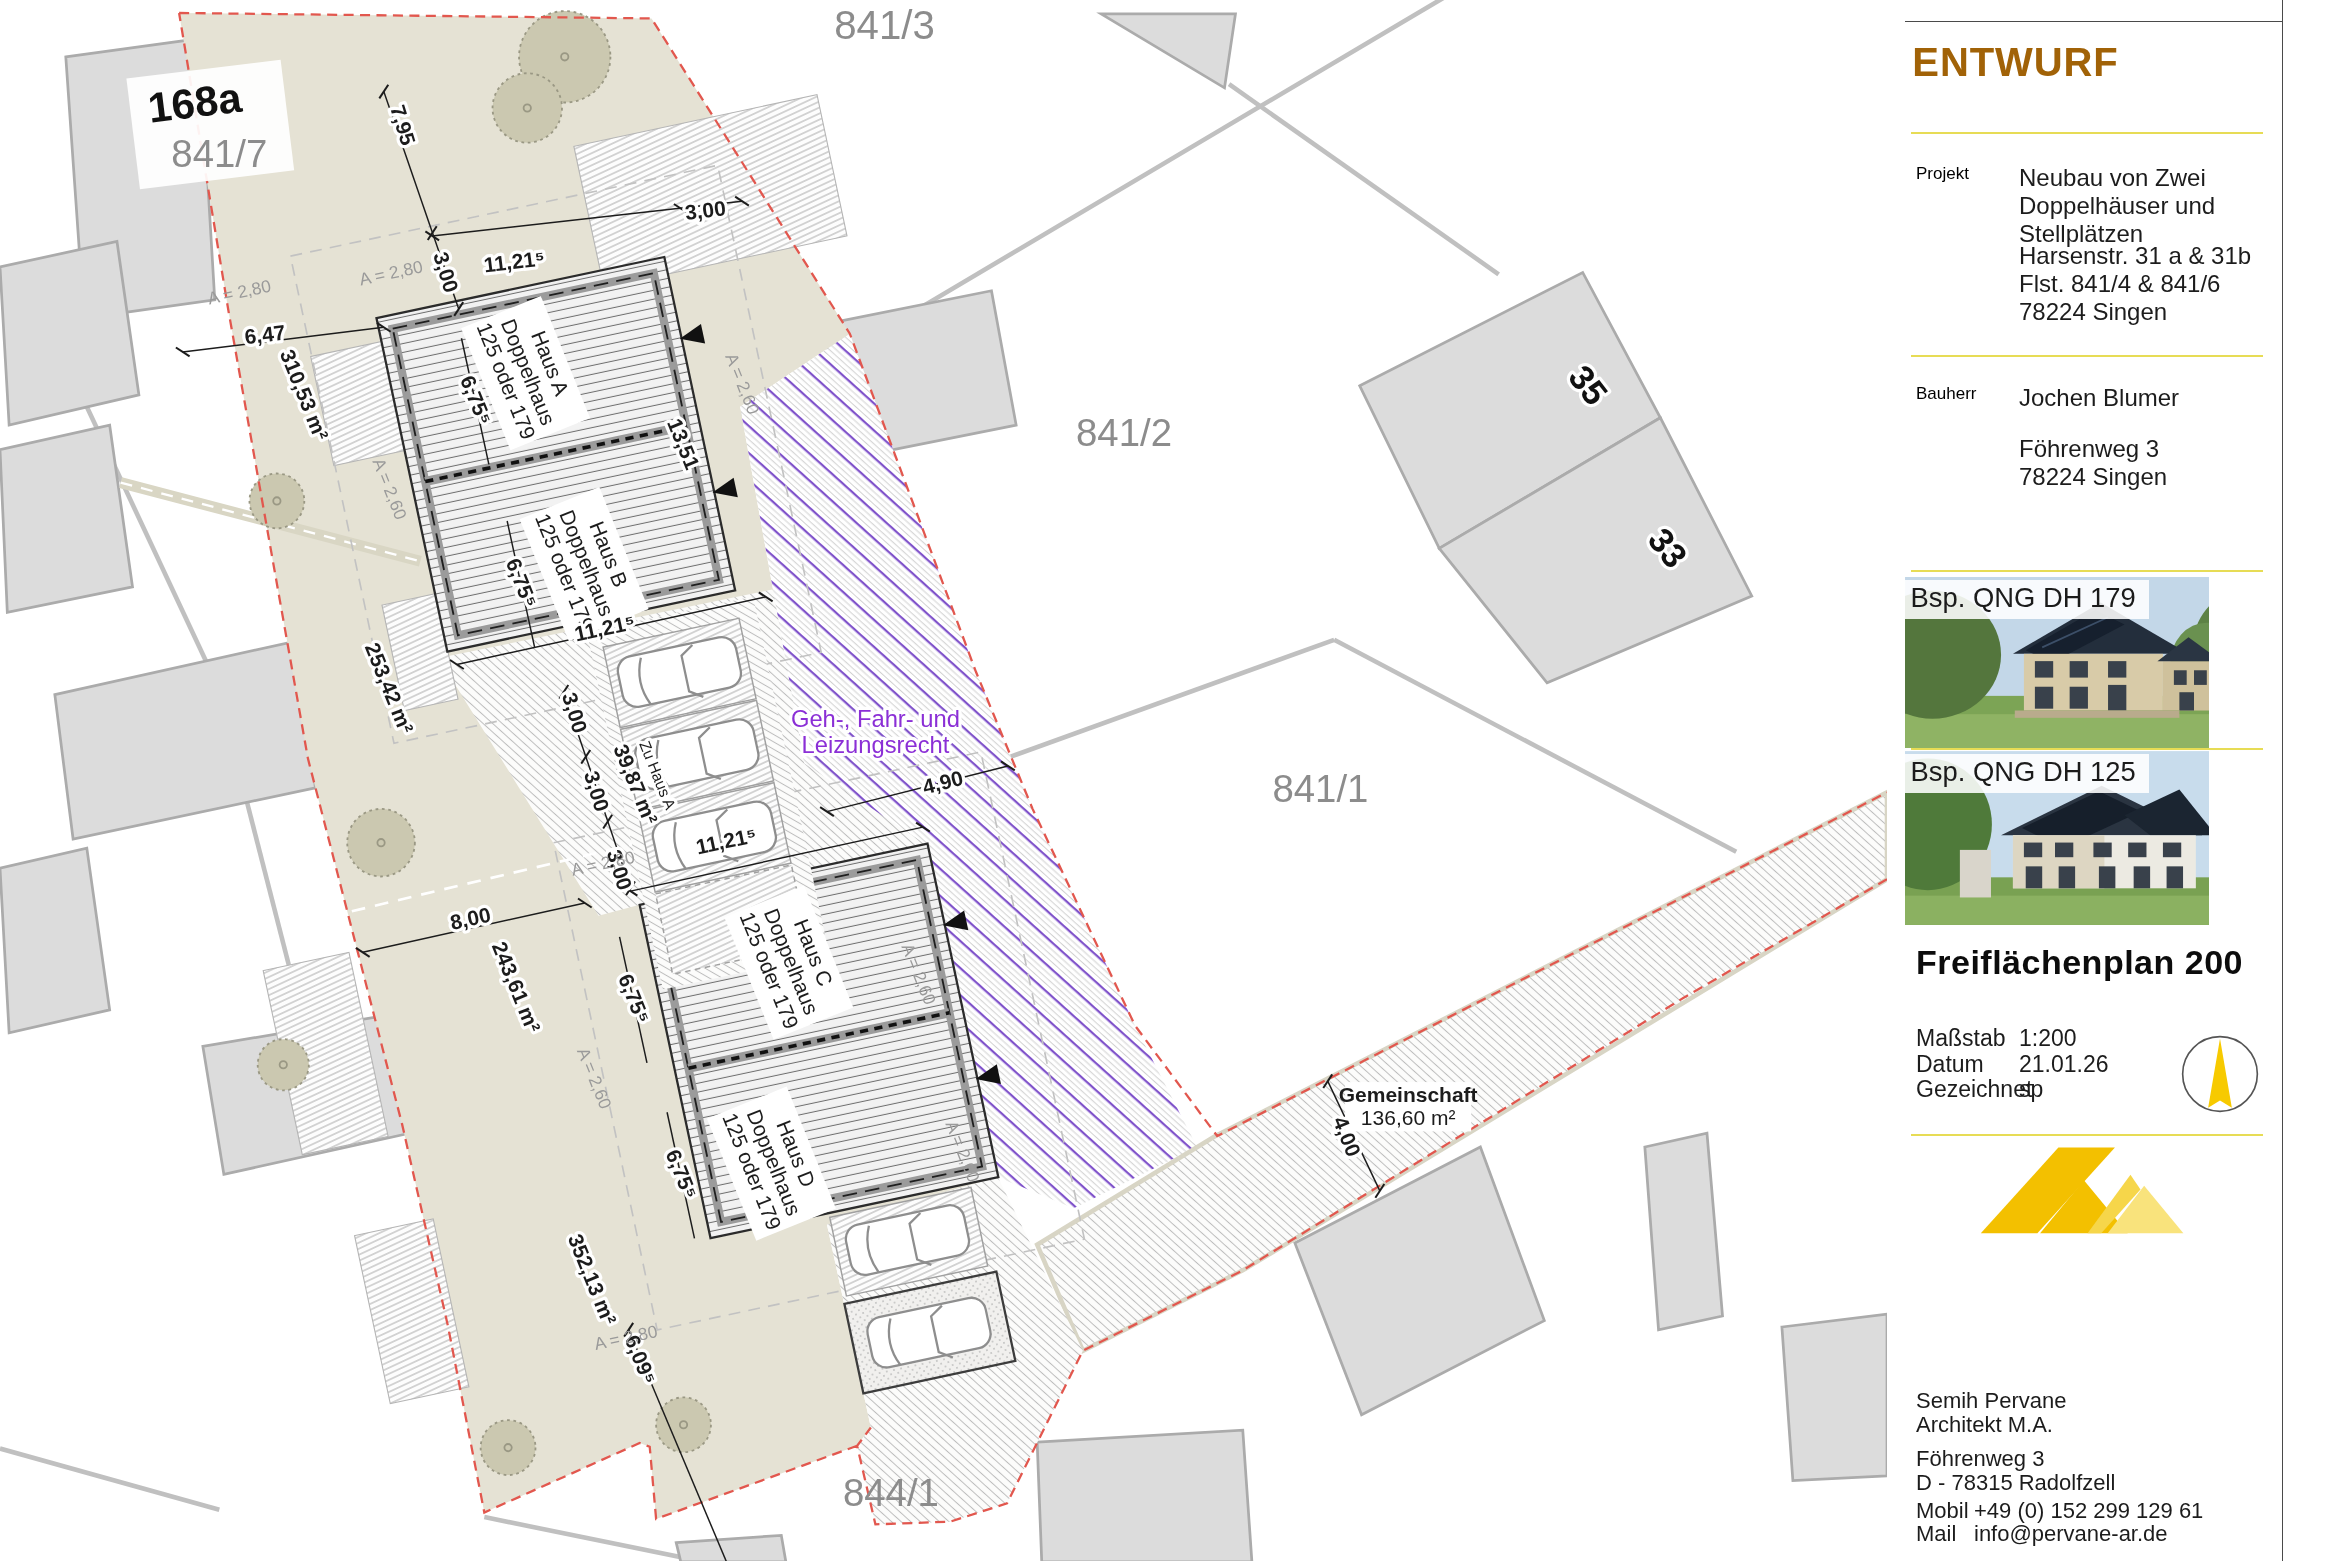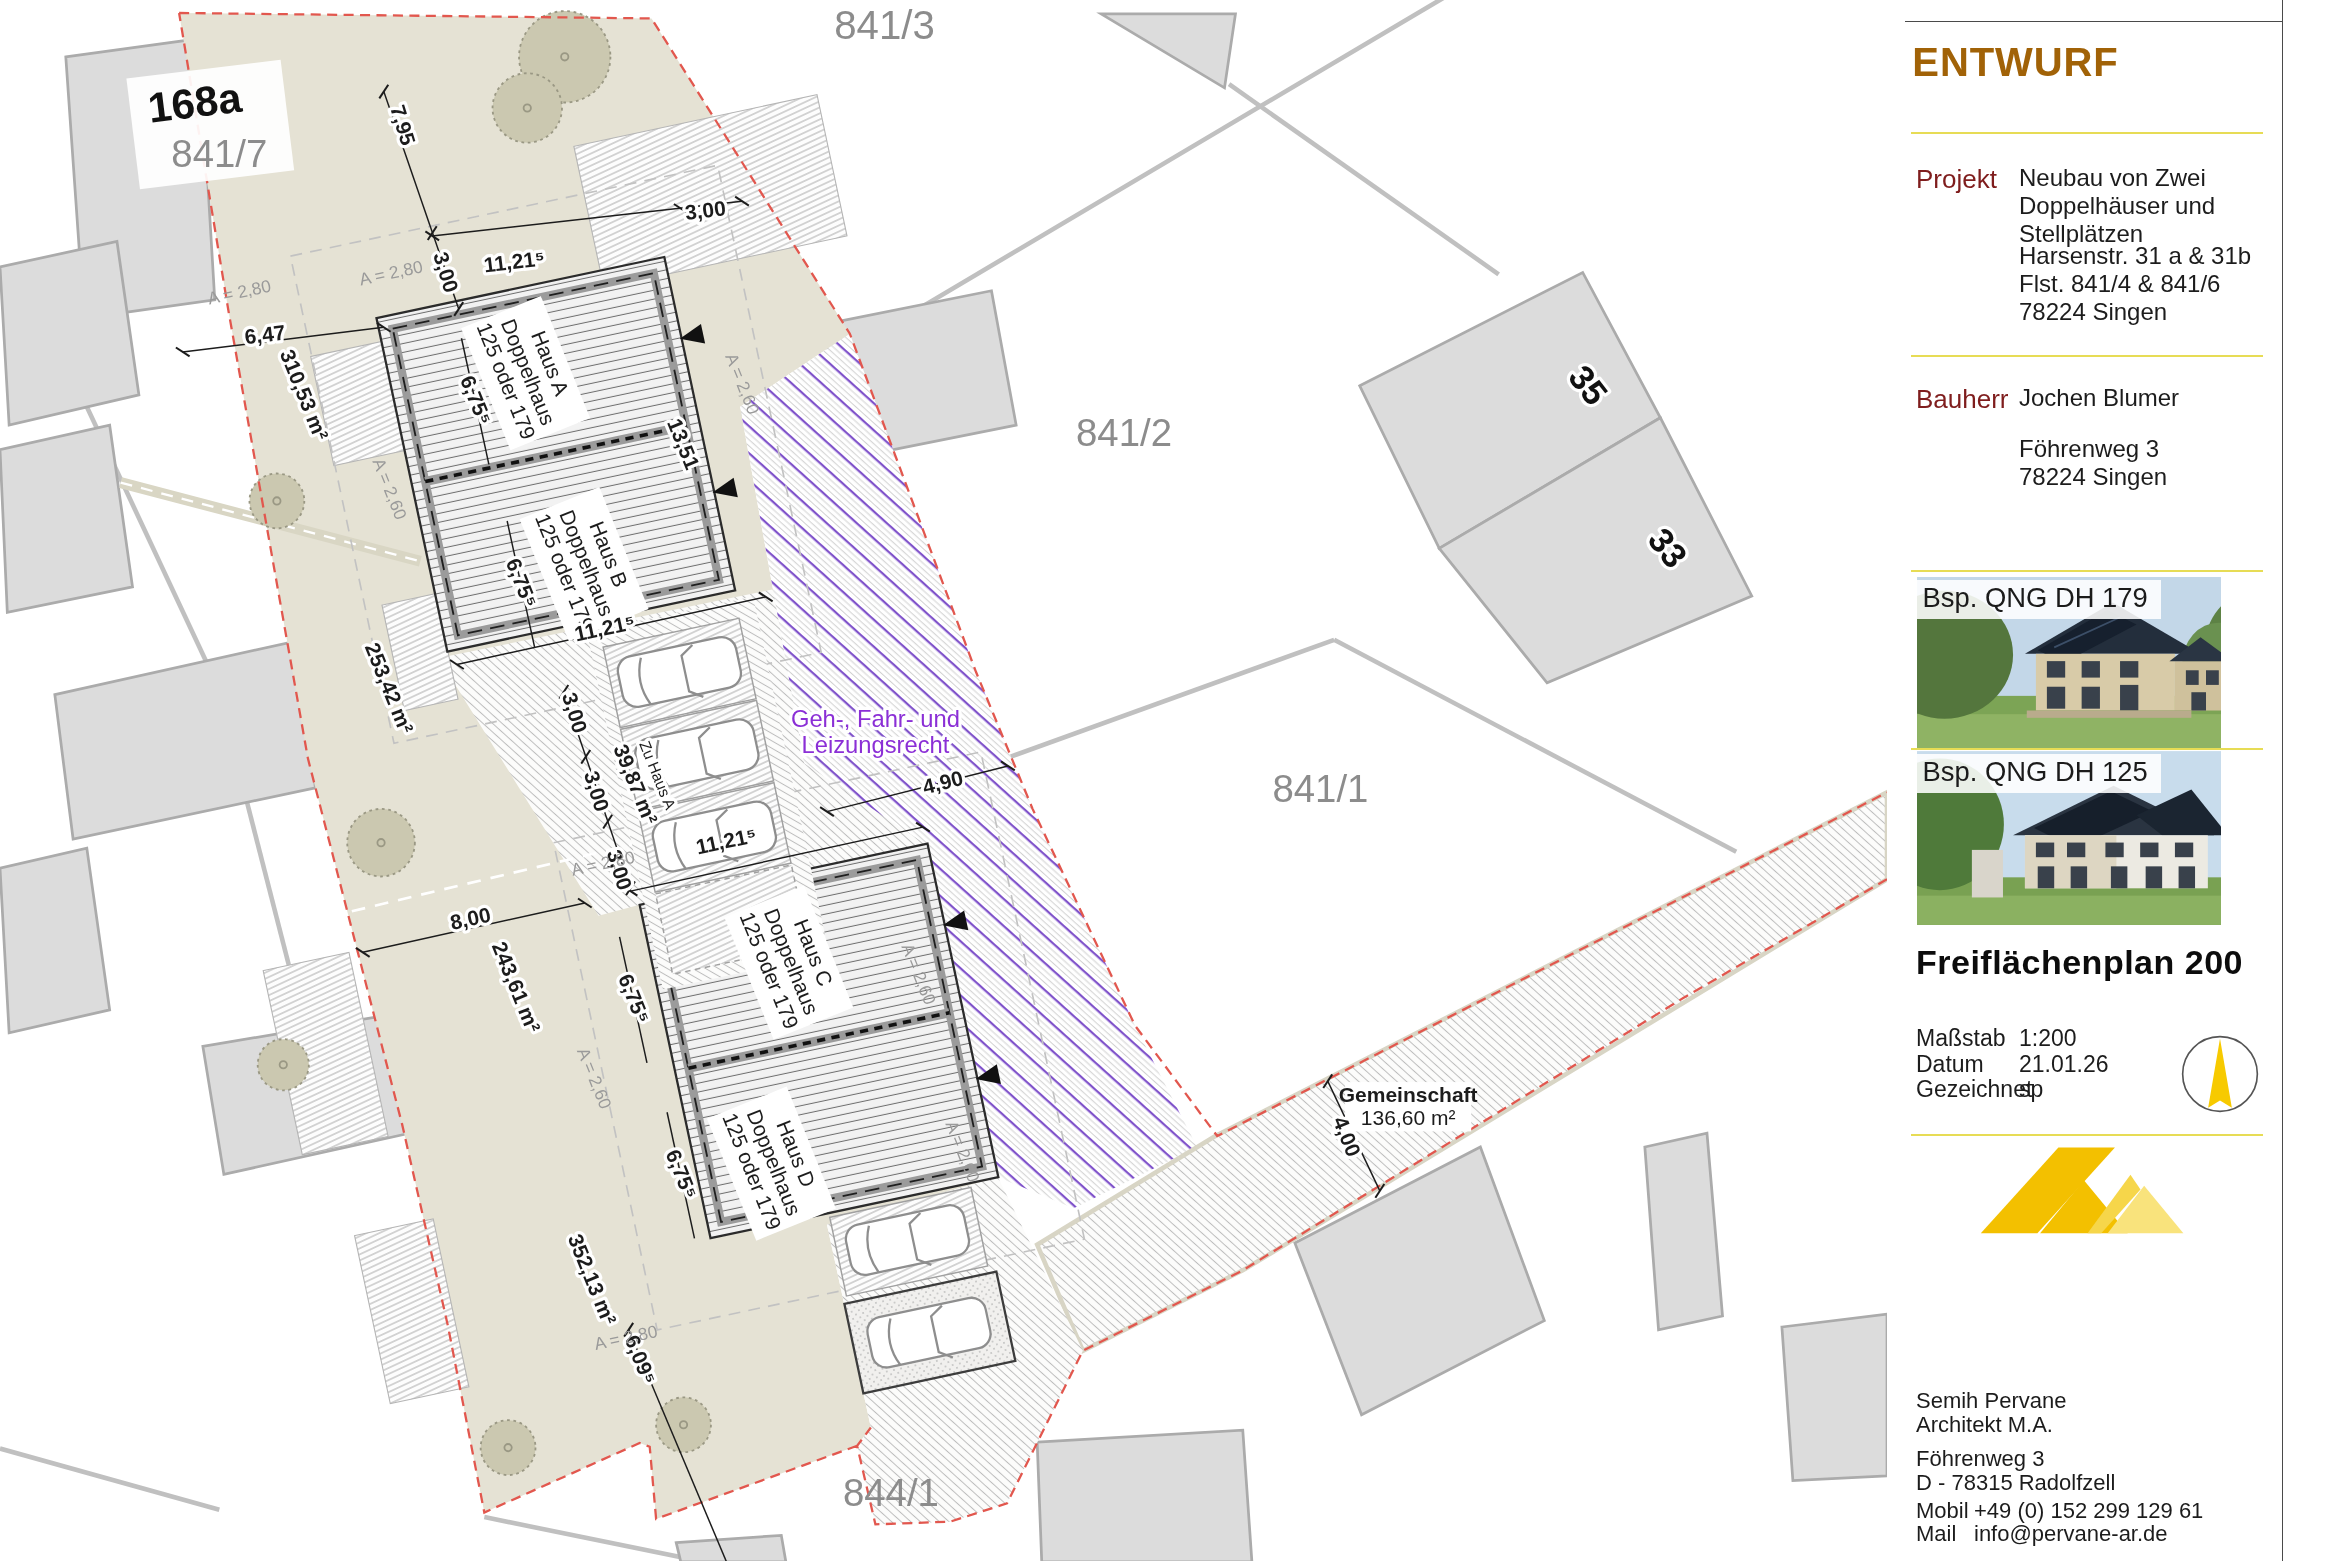--- a/index.html
+++ b/index.html
@@ -5,23 +5,23 @@
   html,body{margin:0;padding:0;background:#fff;width:2339px;height:1562px;overflow:hidden;
     font-family:"Liberation Sans","DejaVu Sans",sans-serif;}
   #stage{position:relative;width:2339px;height:1562px;background:#fff;}
   #plan{position:absolute;left:0;top:0;}
   
   #panel{position:absolute;left:1905px;top:0;width:377px;height:1562px;background:#fff;
     border-right:1.8px solid #4a4a4a;}
   #panel .topline{position:absolute;left:0;top:21px;width:100%;border-top:1.8px solid #4a4a4a;}
   .yline{position:absolute;left:5.5px;width:352px;border:0;border-top:2.3px solid #e7dc55;margin:0;}
   #entwurf{position:absolute;left:7.3px;top:40px;font-size:40px;font-weight:bold;letter-spacing:0.9px;color:#a16207;}
-  .lbl{position:absolute;left:11px;font-size:26px;color:#7f1d1d;}
+  .lbl{position:absolute;left:11px;font-size:17px;color:#000000;}
   .val{position:absolute;left:114px;font-size:24px;color:#1c1c1c;line-height:28px;white-space:pre-line;}
-  .photo{position:absolute;left:0;width:304px;overflow:hidden;margin-left:12px;}
+  .photo{position:absolute;left:0;width:304px;overflow:hidden;}
   .photo svg{display:block;}
   .badge{position:absolute;left:0;top:2.7px;background:rgba(255,255,255,.88);color:#1b1b1b;
     font-size:27.4px;padding:2.7px 12.8px 4.6px 5.5px;}
   #plantitle{position:absolute;left:11px;top:943px;font-size:34px;font-weight:bold;color:#0c0c0c;letter-spacing:0.5px;text-align:right;}
   .meta-l{position:absolute;left:11px;font-size:23px;color:#1c1c1c;}
   .meta-v{position:absolute;left:114px;font-size:23px;color:#1c1c1c;}
   #compass{position:absolute;left:274px;top:1033px;}
   #logo{position:absolute;left:0;top:1142px;width:377px;height:146px;}
   .contact{position:absolute;font-size:22px;color:#1c1c1c;line-height:24px;white-space:pre-line;}
   

